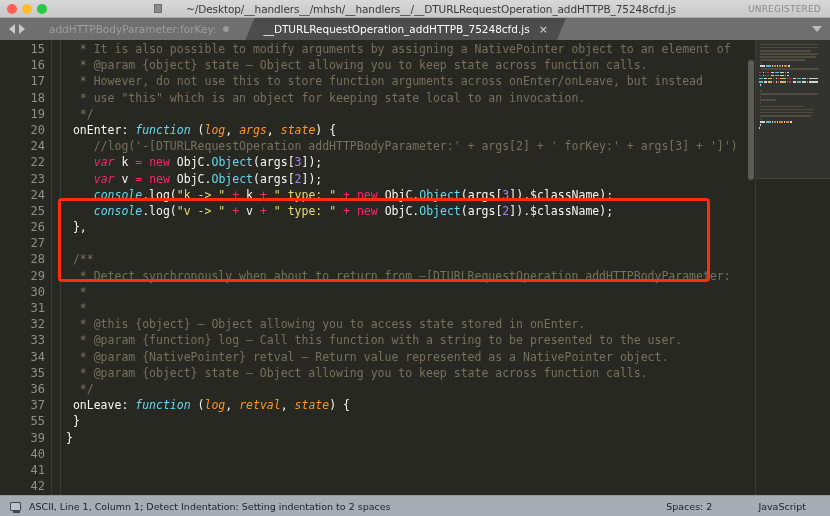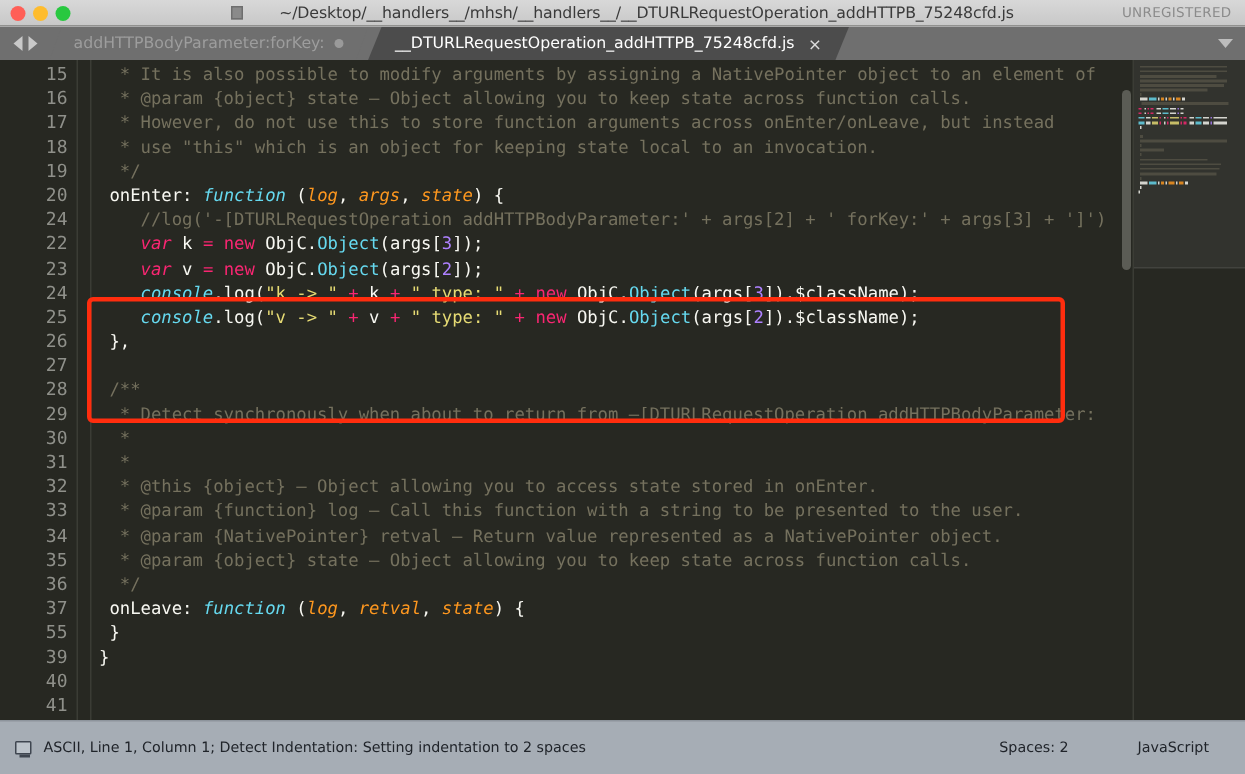--- a/index.html
+++ b/index.html
@@ -214,21 +214,21 @@
   .mm-slider {
     position: absolute;
     top: 0; left: 0; right: 0;
     height: 139px;
     background: rgba(255,255,255,0.055);
     border-bottom: 1px solid rgba(255,255,255,0.08);
   }
 
   
   .statusbar {
-    height: 36px;
+    height: 21px;
     background: #a6adb5;
     border-top: 1px solid #8d949c;
     display: flex; align-items: center;
     font-size: 9.5px; color: #20242a;
     flex: none;
     padding: 0 10px;
   }
   .status-icon {
     width: 11px; height: 9px;
     border: 1px solid #3f4650;

